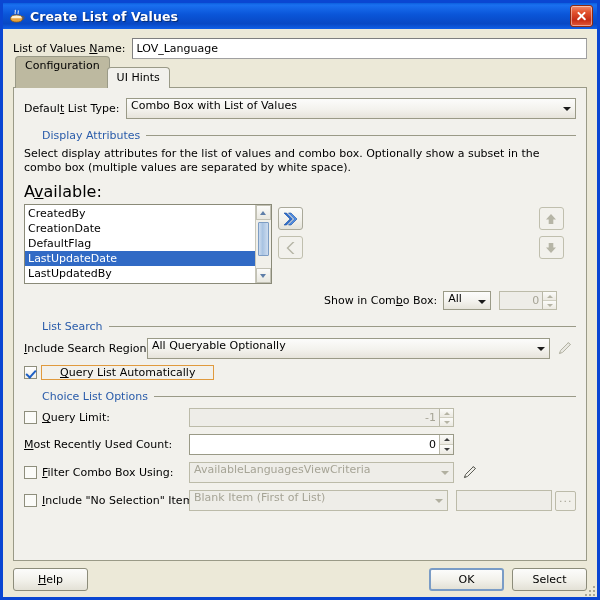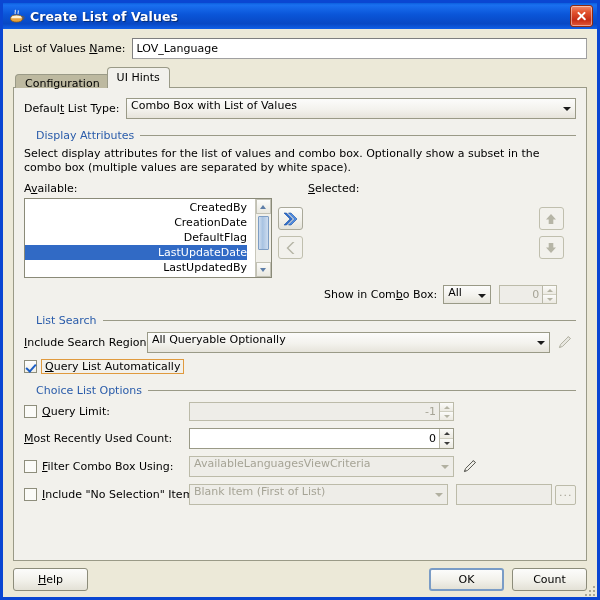--- a/index.html
+++ b/index.html
@@ -122,21 +122,21 @@
   .tabstrip {
     display: flex;
     align-items: flex-end;
     height: 20px;
     position: relative;
     z-index: 3;
     margin-left: 2px;
   }
   .tab {
     box-sizing: border-box;
-    height: 14px;
+    height: 32px;
     line-height: 17px;
     padding: 0 9px;
     font-size: 11px;
     border: 1px solid #9a9a87;
     border-bottom: none;
     border-radius: 4px 4px 0 0;
     cursor: pointer;
     position: relative;
     white-space: nowrap;
   }
@@ -205,21 +205,21 @@
     border-color: #bcbba9;
     color: #a6a496;
     cursor: default;
   }
   .combo.disabled .arrow::after { border-top-color: #b1b0a0; }
 
   
   .group-head {
     display: flex;
     align-items: center;
-    margin: 10px 0 5px 12px;
+    margin: 10px 0 5px 18px;
   }
   .group-title {
     color: #2a5caa;
     font-size: 11px;
     white-space: nowrap;
     padding-right: 6px;
   }
   .group-line {
     flex: 1 1 auto;
     height: 1px;
@@ -239,38 +239,37 @@
     align-items: flex-start;
   }
   .col-left  { width: 248px; }
   .col-right { width: 225px; }
   .col-mid   { width: 36px; display: flex; flex-direction: column;
                align-items: center; padding-top: 25px; }
   .col-far   { width: 36px; display: flex; flex-direction: column;
                align-items: center; padding-top: 25px; }
 
   .sublabel {
-    font-size: 11px;
+    font-size: 16px;
     margin-bottom: 3px;
     display: block;
   }
   .listbox {
     box-sizing: border-box;
     border: 1px solid #8a8a78;
     background: #ffffff;
     height: 80px;
     position: relative;
     overflow: hidden;
     display: flex;
   }
   .listbox .items {
     flex: 1 1 auto;
     overflow: hidden;
-    padding: 1px 8px 0 0;
-    text-align: right;
+    padding: 1px 0 0 0;
   }
   .litem {
     font-size: 11px;
     line-height: 15px;
     height: 15px;
     padding-left: 3px;
     white-space: nowrap;
     cursor: default;
   }
   .litem.sel {
@@ -401,21 +400,21 @@
     left: 3px; top: 1px;
     width: 4px; height: 8px;
     border: solid #1d5fc4;
     border-width: 0 2px 2px 0;
     transform: rotate(42deg);
   }
   .cb.off { background: #fbfbf8; }
   .cb-label { font-size: 11px; margin-left: 5px; white-space: nowrap; }
   .focus-ring {
     border: 1px solid #e09a3e;
-    padding: 0 3px;
+    padding: 0 18px;
     margin-left: 4px;
   }
 
   
   .pencil {
     width: 20px; height: 20px;
     position: relative;
     cursor: pointer;
     flex: 0 0 20px;
   }
@@ -570,21 +569,20 @@
               </svg>
             </div>
             <div class="sqbtn off">
               <svg width="14" height="14" viewBox="0 0 14 14">
                 <path d="M9.5 1 L3.5 7 L9.5 13 L11.5 13 L5.5 7 L11.5 1 Z" fill="#b6b5a6"></path>
               </svg>
             </div>
           </div>
 
           <div class="col-right">
-            <span class="sublabel"><u class="mn">S</u>elected:</span>
           </div>
 
           <div class="col-far">
             <div class="sqbtn off">
               <svg width="14" height="14" viewBox="0 0 14 14">
                 <path d="M7 2 L12 7.5 L9.3 7.5 L9.3 12 L4.7 12 L4.7 7.5 L2 7.5 Z" fill="#b6b5a6"></path>
               </svg>
             </div>
             <div class="sqbtn off">
               <svg width="14" height="14" viewBox="0 0 14 14">
@@ -703,21 +701,21 @@
         </div>
 
       </div>
     </div>
 
     <div class="btnbar">
       <div class="btn"><u class="mn">H</u>elp</div>
       <span class="spacer"></span>
       <div class="btn default">OK</div>
       <span class="gap"></span>
-      <div class="btn">Count</div>
+      <div class="btn">Select</div>
       <span class="grip">
         <i style="right:0;bottom:0;"></i>
         <i style="right:4px;bottom:0;"></i>
         <i style="right:8px;bottom:0;"></i>
         <i style="right:0;bottom:4px;"></i>
         <i style="right:4px;bottom:4px;"></i>
         <i style="right:0;bottom:8px;"></i>
       </span>
     </div>
   </div>

